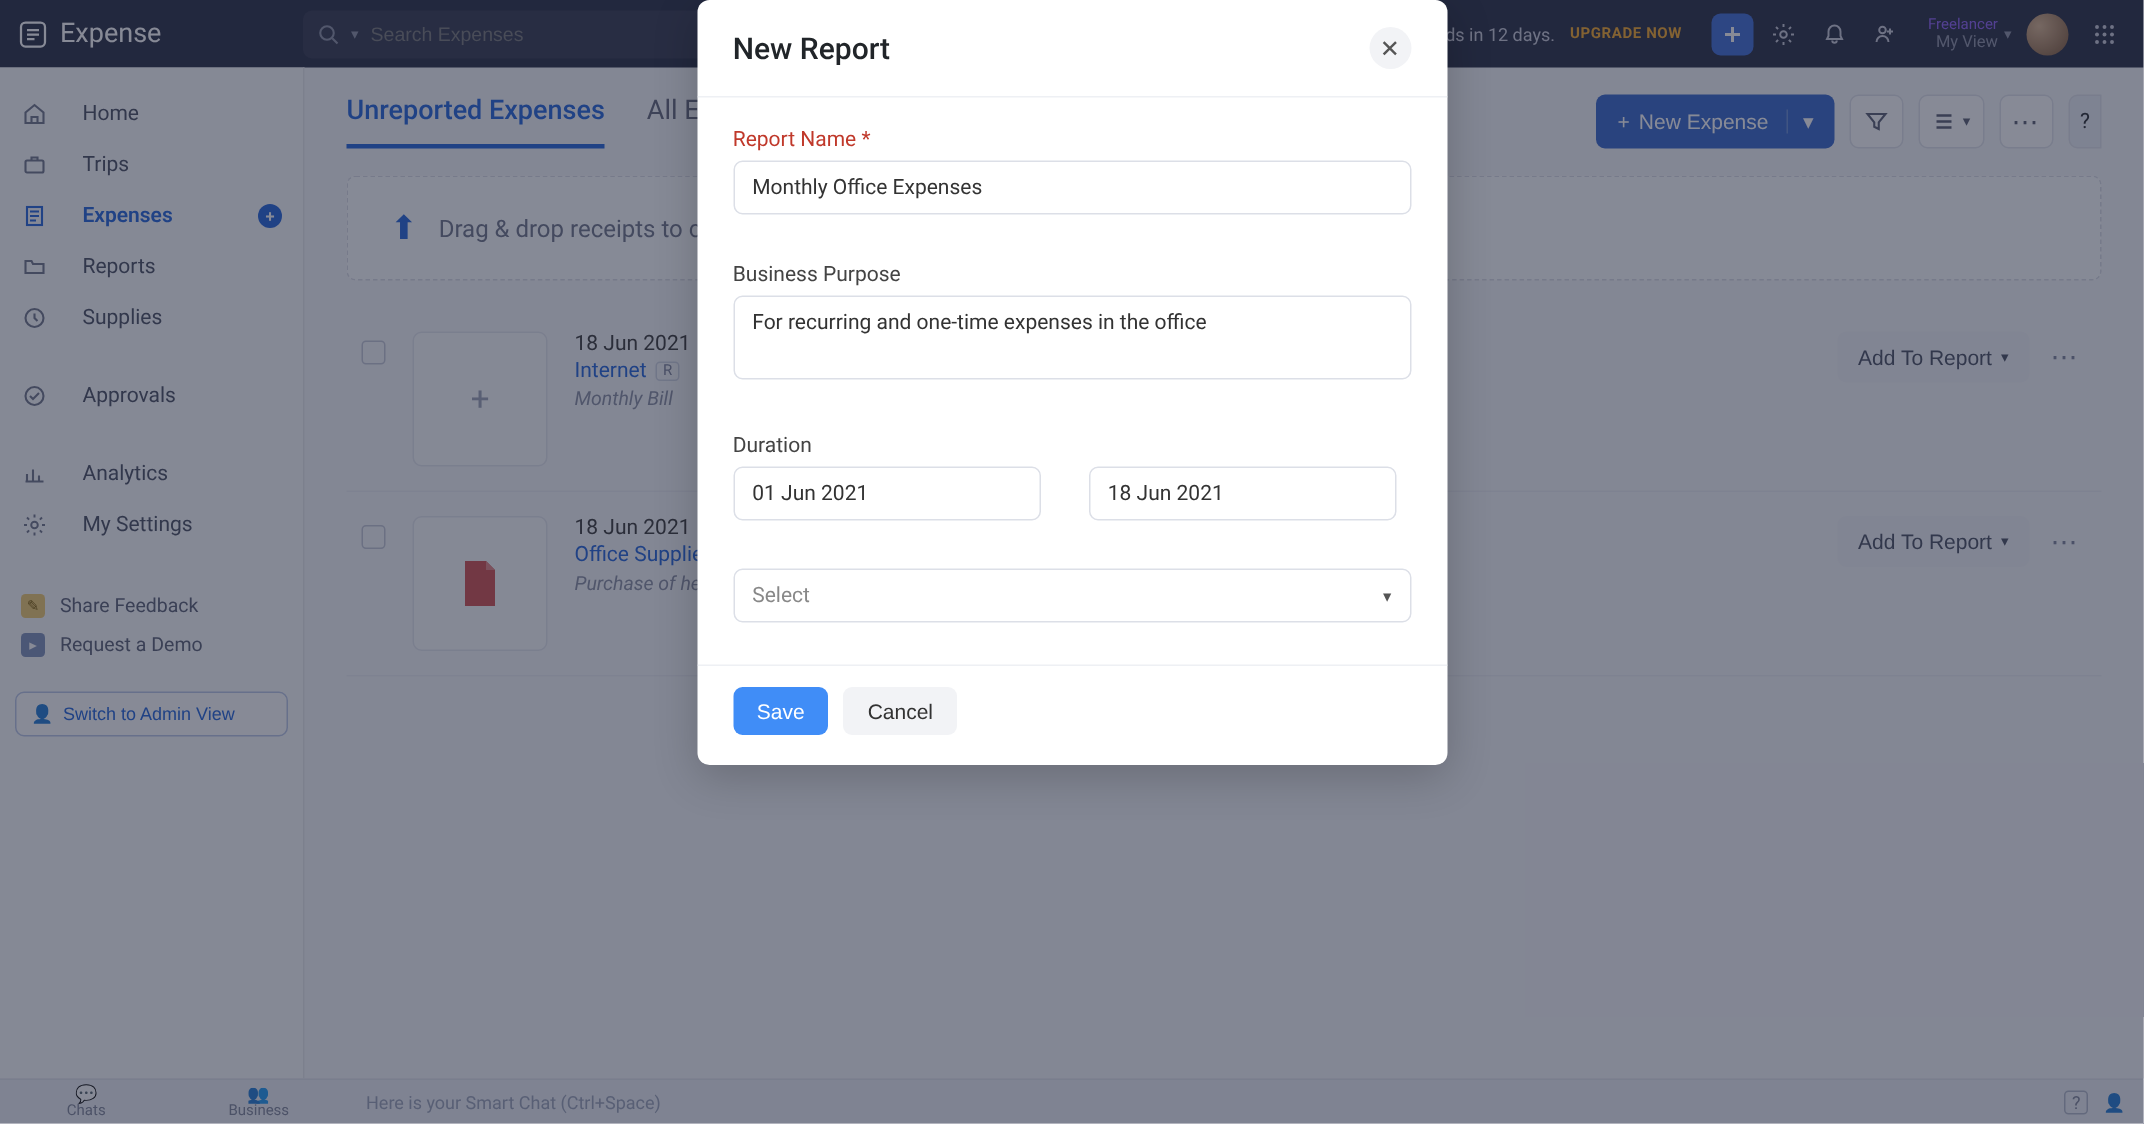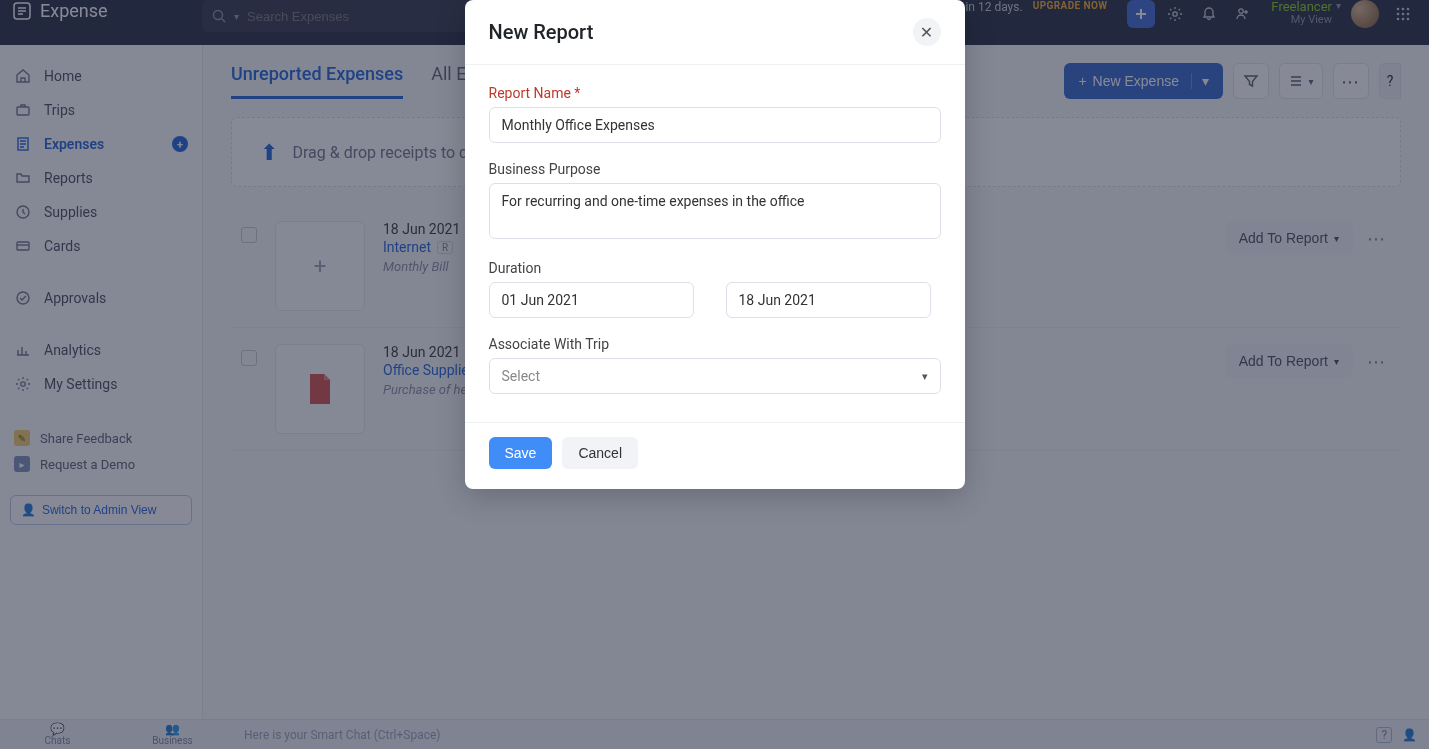--- a/index.html
+++ b/index.html
@@ -1,38 +1,38 @@
 <!DOCTYPE html>
 <html><head>
 <meta charset="utf-8">
 <style>
 * { box-sizing: border-box; margin: 0; padding: 0; }
 body { font-family: -apple-system, BlinkMacSystemFont, "Segoe UI", Roboto, sans-serif; font-size: 14px; color: #212529; width: 1429px; height: 749px; overflow: hidden; position: relative; background: #f7f8fa; }
 
 
-.topbar { height: 45px; background: #21263c; display: flex; align-items: flex-start; padding: 0 12px; color: #fff; }
+.topbar { height: 45px; background: #21263c; display: flex; align-items: center; padding: 0 12px; color: #fff; }
 .logo { display: flex; align-items: center; gap: 8px; font-size: 18px; font-weight: 400; width: 190px; }
 .logo-icon { width: 20px; height: 20px; display: inline-flex; align-items: center; justify-content: center; }
 .search-wrap { background: #2d3248; border-radius: 6px; height: 32px; width: 440px; display: flex; align-items: center; padding: 0 10px; gap: 8px; color: #8a8fa3; }
 .search-input { background: transparent; border: none; color: #eab308; flex: 1; font-size: 13px; outline: none; }
 .topbar-spacer { flex: 1; }
 .trial-text { font-size: 12px; color: #c8cad8; margin-right: 10px; }
 .upgrade-pill { font-size: 10px; font-weight: 700; color: #f5a623; letter-spacing: 0.4px; margin-right: 14px; }
 .topbar-iconbtn { width: 28px; height: 28px; border-radius: 6px; display: inline-flex; align-items: center; justify-content: center; color: #c8cad8; margin-left: 6px; cursor: pointer; }
 .topbar-add { background: #3968d6; color: #fff; }
 .user-block { margin-left: 14px; text-align: right; line-height: 1.1; }
-.user-name { font-size: 13px; color: #84cc16; }
+.user-name { font-size: 10px; color: #8b5cf6; }
 .user-sub { font-size: 11px; color: #8a8fa3; }
 .avatar { width: 28px; height: 28px; border-radius: 50%; background: radial-gradient(circle at 30% 30%, #d9b38c, #7a5230); margin-left: 10px; }
 .apps-icon { margin-left: 10px; }
 
 
 .layout { display: flex; height: calc(100% - 45px - 30px); }
 .sidebar { width: 203px; background: #fbfcfd; border-right: 1px solid #e6e8ec; padding-top: 14px; display: flex; flex-direction: column; }
-.nav-item { display: flex; align-items: center; gap: 12px; padding: 8px 14px; font-size: 14px; color: #444a5c; cursor: pointer; }
+.nav-item { display: flex; align-items: center; gap: 23px; padding: 8px 14px; font-size: 14px; color: #444a5c; cursor: pointer; }
 .nav-item.active { color: #1b5fd9; font-weight: 600; }
 .nav-item .plus-icon { margin-left: auto; width: 16px; height: 16px; border-radius: 50%; background: #1b5fd9; color: #fff; display: inline-flex; align-items: center; justify-content: center; font-size: 11px; }
 .nav-icon { width: 18px; height: 18px; display: inline-flex; align-items: center; justify-content: center; color: #6b7186; }
 .nav-item.active .nav-icon { color: #1b5fd9; }
 .nav-divider { height: 18px; }
 .feedback-block { margin-top: 24px; padding: 0 14px; font-size: 13px; color: #555b70; }
 .feedback-row { display: flex; align-items: center; gap: 10px; padding: 5px 0; cursor: pointer; }
 .fb-icon { width: 16px; height: 16px; background: #f0c96a; border-radius: 3px; display: inline-flex; align-items: center; justify-content: center; font-size: 10px; color: #7a5a00; }
 .switch-btn { margin: 18px 10px 0; border: 1px solid #b9c6e6; color: #1b5fd9; background: #fff; border-radius: 6px; padding: 7px 10px; font-size: 12px; display: inline-flex; align-items: center; gap: 6px; cursor: pointer; }
 
@@ -76,21 +76,21 @@
 .overlay { position: absolute; inset: 0; background: rgba(36,41,64,0.55); display: flex; justify-content: center; align-items: flex-start; }
 .modal { width: 500px; background: #fff; border-radius: 8px; margin-top: 0; box-shadow: 0 8px 30px rgba(0,0,0,0.2); overflow: hidden; }
 .modal-header { display: flex; align-items: center; justify-content: space-between; padding: 18px 24px; border-bottom: 1px solid #eef0f4; }
 .modal-title { font-size: 20px; font-weight: 500; }
 .modal-close { width: 28px; height: 28px; border-radius: 50%; background: #f2f3f6; display: inline-flex; align-items: center; justify-content: center; color: #555; cursor: pointer; font-size: 16px; }
 .modal-body { padding: 20px 24px 24px; }
 .field-label { font-size: 14px; color: #444; margin-bottom: 6px; }
 .field-label.required { color: #c0392b; }
 .txt-input, .txt-area, .date-input, .select-box { width: 100%; border: 1px solid #dcdfe7; border-radius: 6px; padding: 9px 12px; font-size: 14px; font-family: inherit; color: #333; outline: none; }
 .txt-area { height: 56px; resize: none; }
-.field-group { margin-bottom: 18px; }
+.field-group { margin-bottom: 32px; }
 .duration-row { display: flex; gap: 32px; }
 .duration-row .date-input { width: 205px; }
 .select-box { display: flex; justify-content: space-between; align-items: center; color: #888; cursor: pointer; }
 .modal-footer { border-top: 1px solid #eef0f4; padding: 14px 24px 20px; display: flex; gap: 10px; }
 .btn-save { background: #408df7; color: #fff; border: none; border-radius: 6px; padding: 6px 16px; font-size: 14px; cursor: pointer; }
 .btn-cancel { background: #f2f3f6; color: #333; border: none; border-radius: 6px; padding: 8px 16px; font-size: 14px; cursor: pointer; }
 
 svg { display: block; }
 </style>
 </head>
@@ -202,29 +202,20 @@
     </div>
     <div class="nav-item">
       <span class="nav-icon">
           <svg width="16" height="16" viewBox="0 0 16 16">
             <circle cx="8" cy="8" r="6" fill="none" stroke="currentColor" stroke-width="1.4"></circle>
             <path d="M8 5v3l2 2" fill="none" stroke="currentColor" stroke-width="1.4"></path>
           </svg>
         </span>
       <span>Supplies</span>
     </div>
-    <div class="nav-item">
-      <span class="nav-icon">
-          <svg width="16" height="16" viewBox="0 0 16 16">
-            <rect x="2" y="4" width="12" height="8" rx="1" fill="none" stroke="currentColor" stroke-width="1.4"></rect>
-            <line x1="2" y1="7" x2="14" y2="7" stroke="currentColor" stroke-width="1.4"></line>
-          </svg>
-        </span>
-      <span>Cards</span>
-    </div>
     <div class="nav-divider"></div>
     <div class="nav-item">
       <span class="nav-icon">
           <svg width="16" height="16" viewBox="0 0 16 16">
             <circle cx="8" cy="8" r="6" fill="none" stroke="currentColor" stroke-width="1.4"></circle>
             <path d="M5 8l2 2 4-4" fill="none" stroke="currentColor" stroke-width="1.4"></path>
           </svg>
         </span>
       <span>Approvals</span>
     </div>
@@ -376,21 +367,20 @@
         <textarea class="txt-area" style="">For recurring and one-time expenses in the office</textarea>
       </div>
       <div class="field-group">
         <div class="field-label">Duration</div>
         <div class="duration-row">
           <input class="date-input" value="01 Jun 2021" style="">
           <input class="date-input" value="18 Jun 2021" style="">
         </div>
       </div>
       <div class="field-group" style="margin-bottom:4px">
-        <div class="field-label">Associate With Trip</div>
         <div class="select-box">
           <span>Select</span>
           <span style="font-size:11px;color:#555">▾</span>
         </div>
       </div>
     </div>
     <div class="modal-footer">
       <button class="btn-save">Save</button>
       <button class="btn-cancel">Cancel</button>
     </div>

